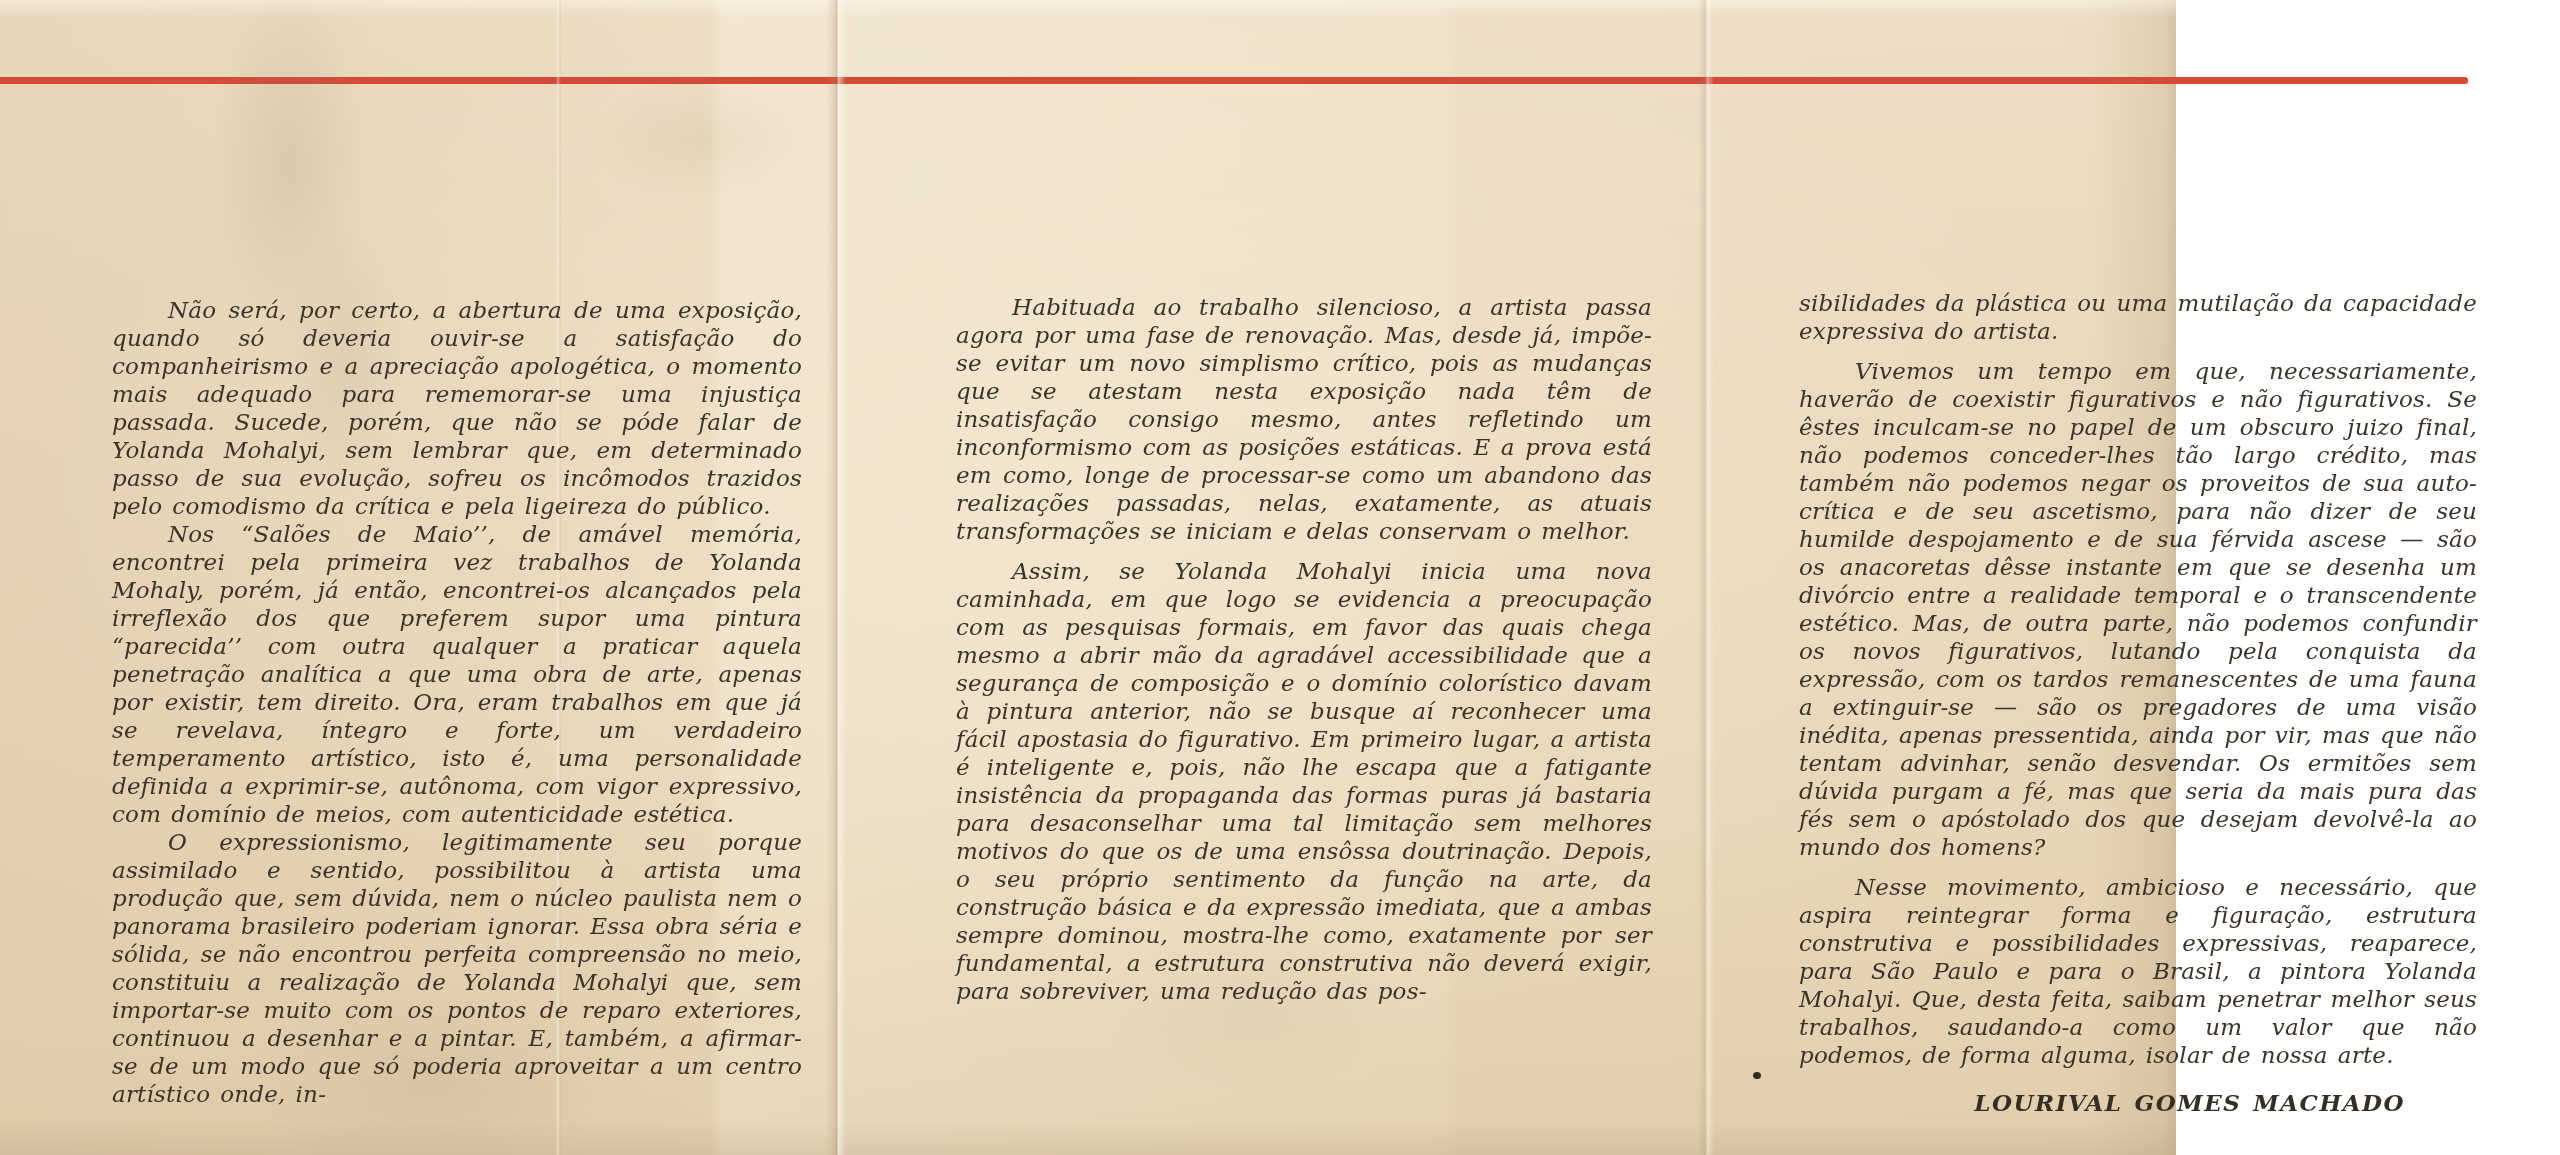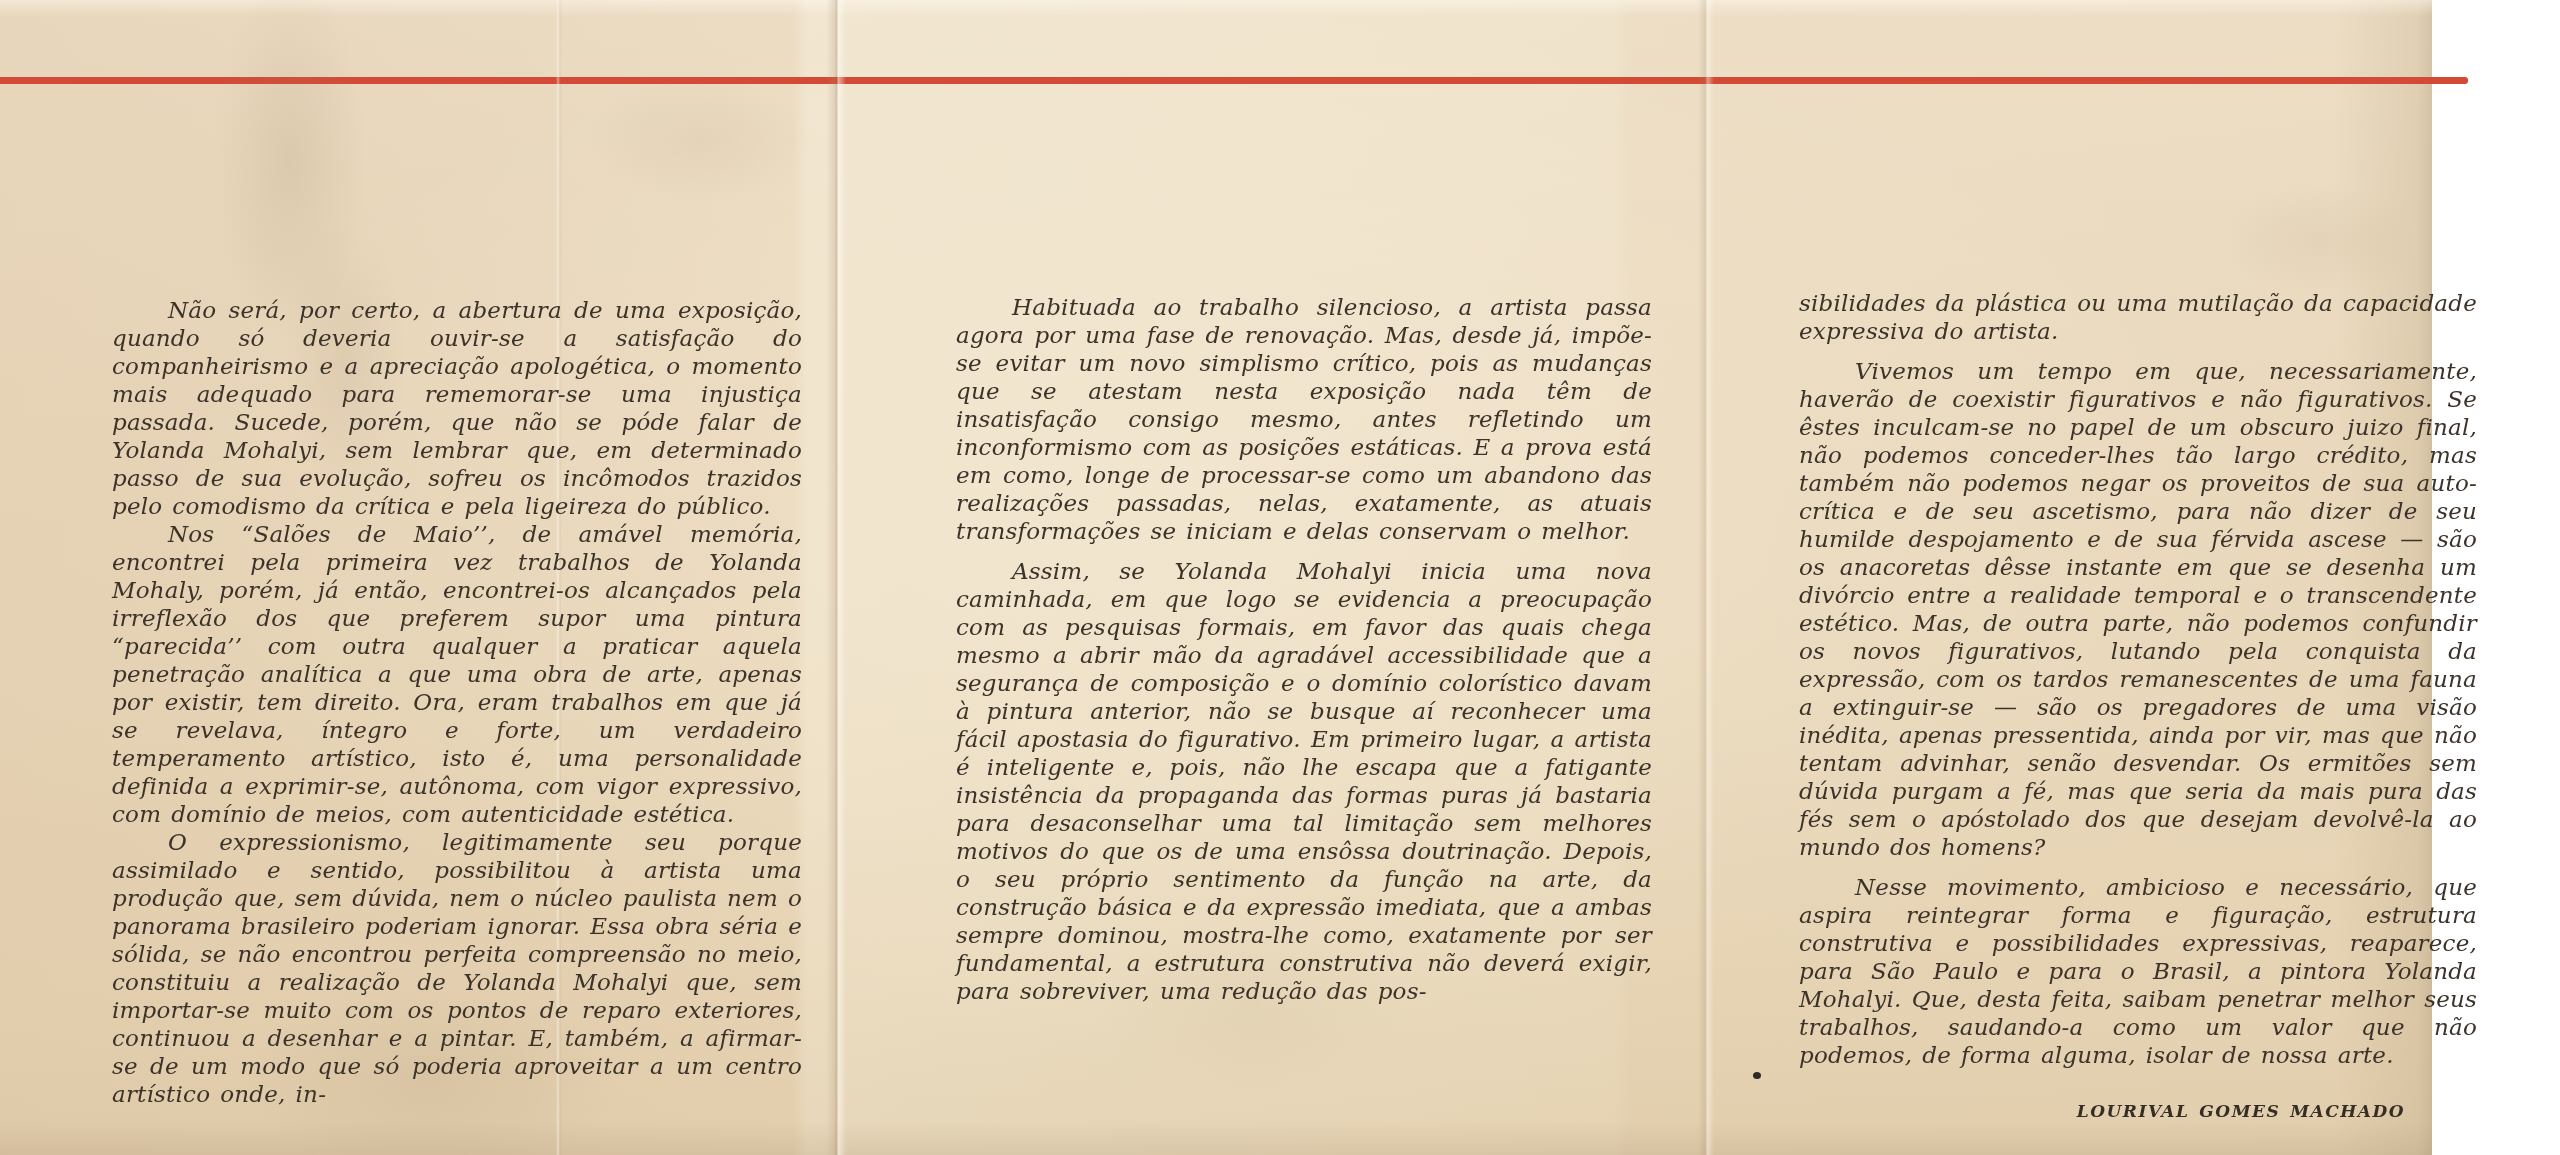--- a/index.html
+++ b/index.html
@@ -7,21 +7,21 @@
     padding: 0;
     width: 2560px;
     height: 1155px;
     overflow: hidden;
     font-family: "DejaVu Serif", serif;
   }
 
   
   .paper {
     position: relative;
-    width: 2432px;
+    width: 2176px;
     height: 1155px;
     background:
       
       radial-gradient(ellipse 1800px 900px at 50% 45%, rgba(255,248,232,0.25) 0%, rgba(0,0,0,0) 60%),
       
       linear-gradient(90deg,
         rgba(214,186,152,0.28) 0%,
         rgba(214,186,152,0.20) 21%,
         rgba(226,200,168,0.22) 32.6%,
         rgba(255,250,238,0.18) 33.2%,
@@ -108,25 +108,25 @@
   }
   .col-1 { left: 112px;  top: 296px; width: 690px; }
   .col-2 { left: 956px;  top: 293px; width: 696px; }
   .col-3 { left: 1799px; top: 289px; width: 678px; }
 
   .column p { margin: 0; }
   .column p.indent { text-indent: 56px; }
   .col-2 p + p, .col-3 p + p { margin-top: 12px; }
 
   .signature {
-    margin-top: 28px;
+    margin-top: 20px;
     text-align: right;
     padding-right: 72px;
     font-weight: bold;
-    font-size: 17px;
+    font-size: 23px;
     letter-spacing: 1.5px;
     color: #352e25;
   }
 
   
   .ink-dot {
     position: absolute;
     left: 1753px;
     top: 1072px;
     width: 8px;

